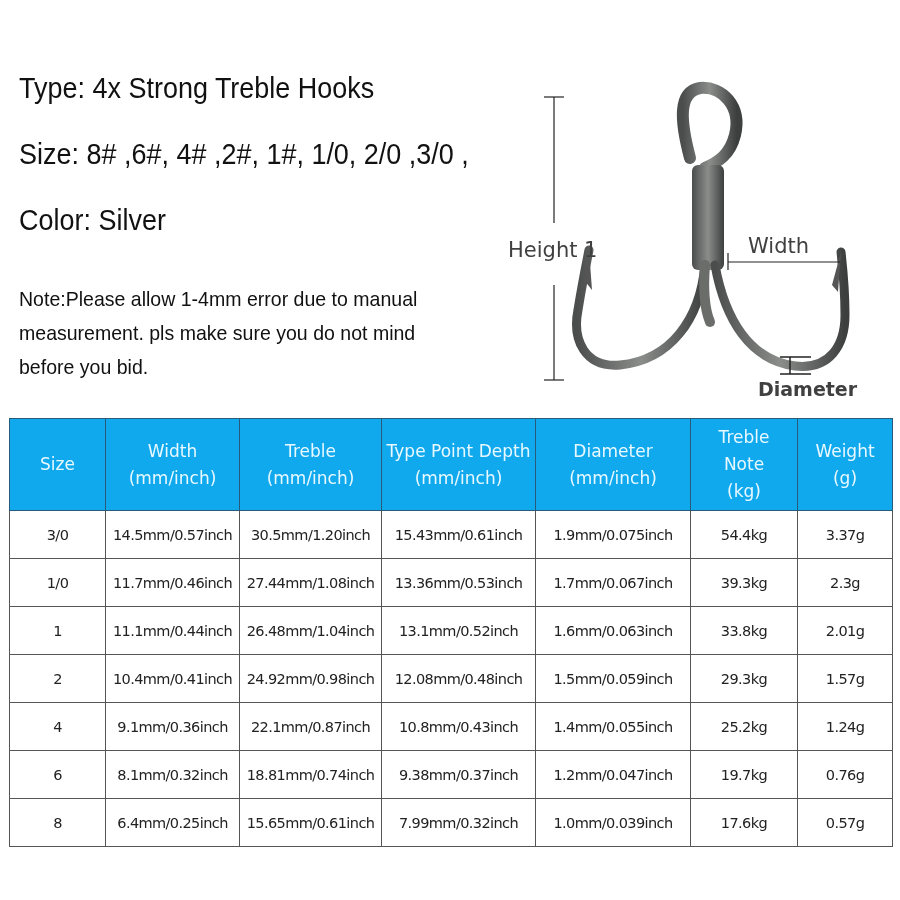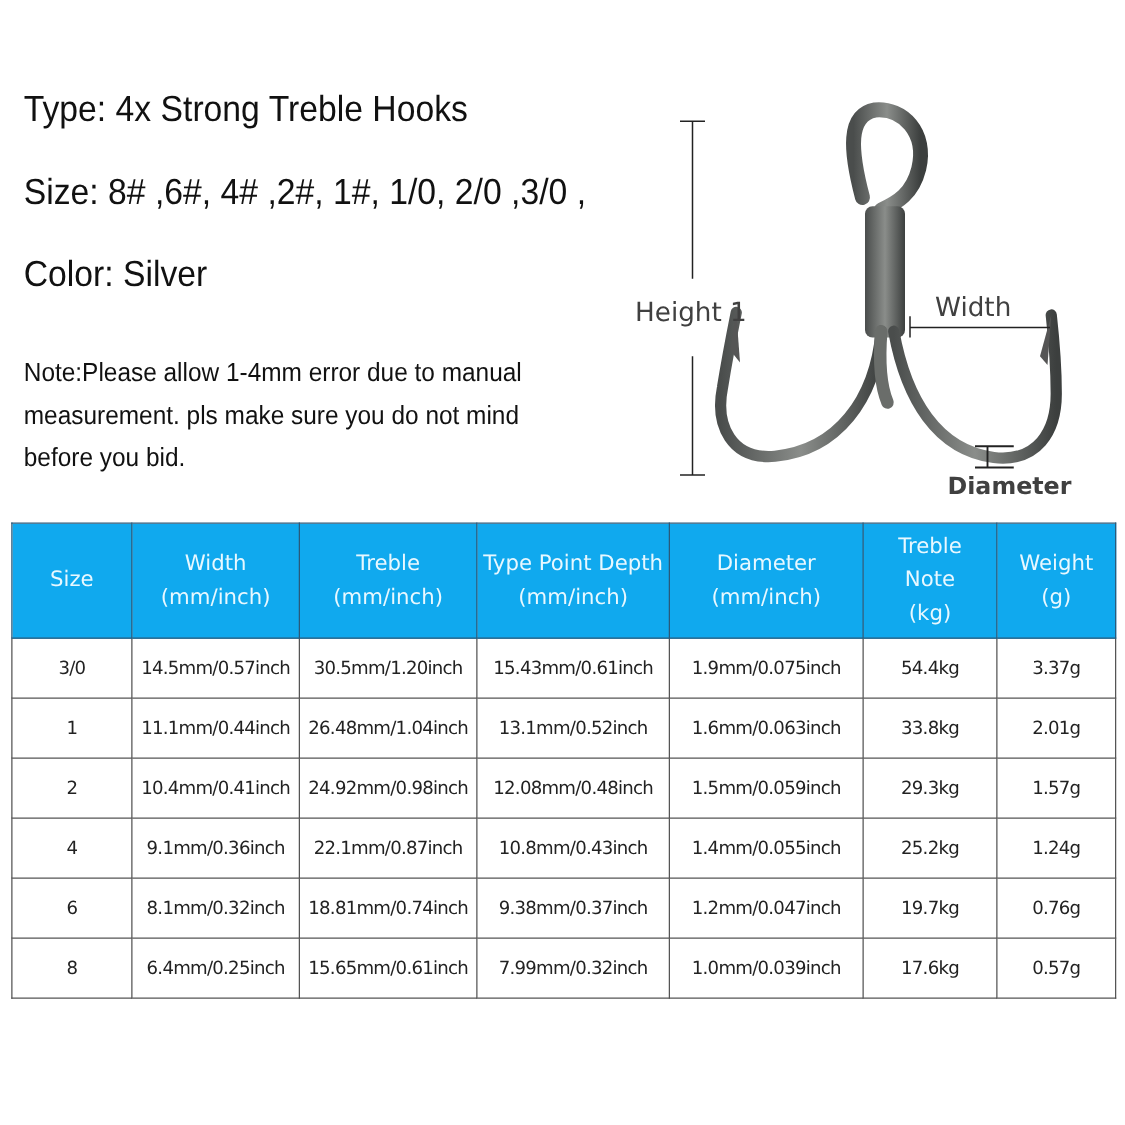--- a/index.html
+++ b/index.html
@@ -122,20 +122,29 @@
     <tr>
       <td>3/0</td>
       <td>14.5mm/0.57inch</td>
       <td>30.5mm/1.20inch</td>
       <td>15.43mm/0.61inch</td>
       <td>1.9mm/0.075inch</td>
       <td>54.4kg</td>
       <td>3.37g</td>
     </tr>
     <tr>
+      <td>1/0</td>
+      <td>11.7mm/0.46inch</td>
+      <td>27.44mm/1.08inch</td>
+      <td>13.36mm/0.53inch</td>
+      <td>1.7mm/0.067inch</td>
+      <td>39.3kg</td>
+      <td>2.3g</td>
+    </tr>
+    <tr>
       <td>1</td>
       <td>11.1mm/0.44inch</td>
       <td>26.48mm/1.04inch</td>
       <td>13.1mm/0.52inch</td>
       <td>1.6mm/0.063inch</td>
       <td>33.8kg</td>
       <td>2.01g</td>
     </tr>
     <tr>
       <td>2</td>

